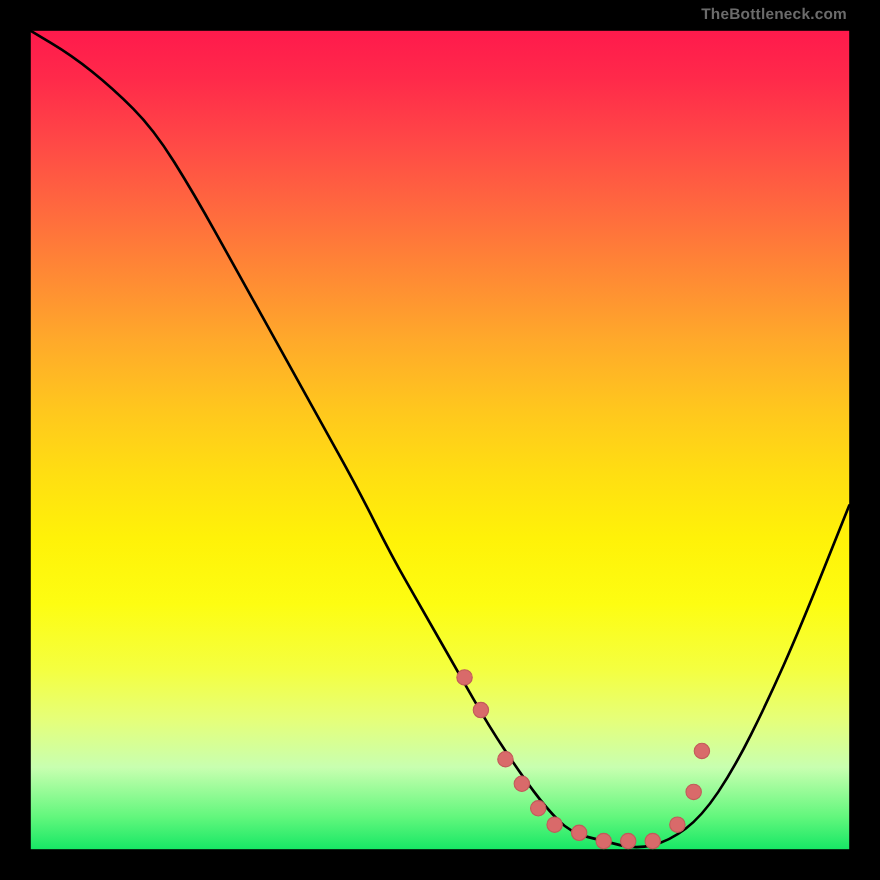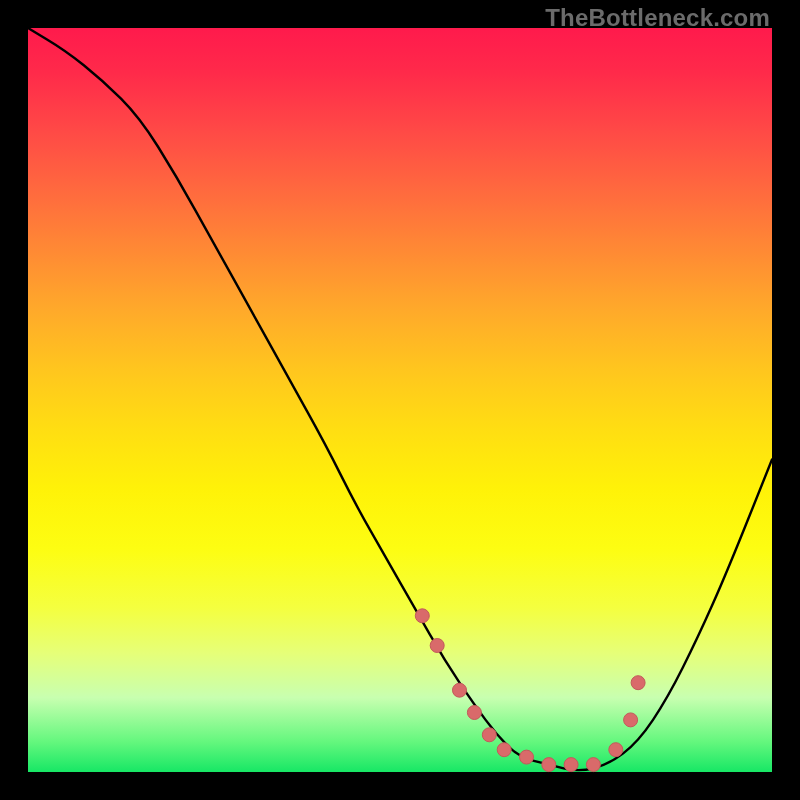--- a/index.html
+++ b/index.html
@@ -36,21 +36,21 @@
       #c8ffb0 90%,
       #63f77d 96%,
       #17e765 100%
     );
   }
   .attribution {
     position: absolute;
     top: 4px;
     right: 30px;
     font-family: Arial, Helvetica, sans-serif;
-    font-size: 24px;
+    font-size: 14px;
     font-weight: 600;
     color: #6b6b6b;
     letter-spacing: 0.2px;
     z-index: 10;
   }
   svg.curve {
     position: absolute;
     left: 0; top: 0;
     width: 100%; height: 100%;
     overflow: visible;

